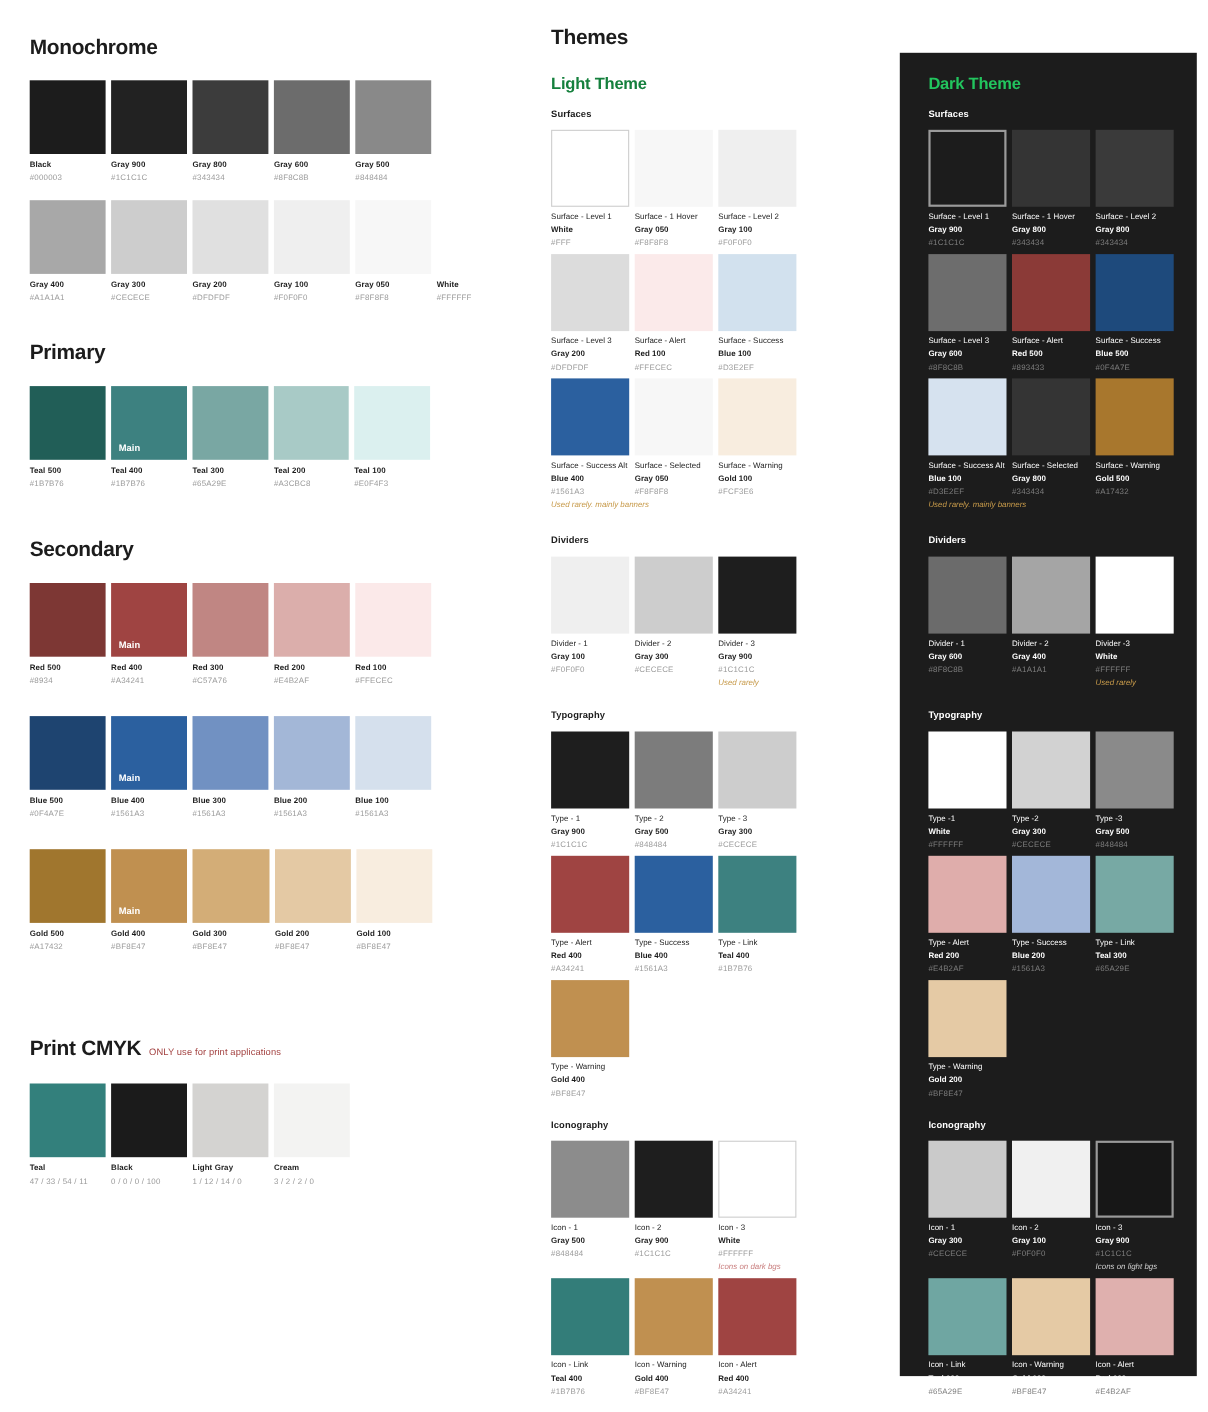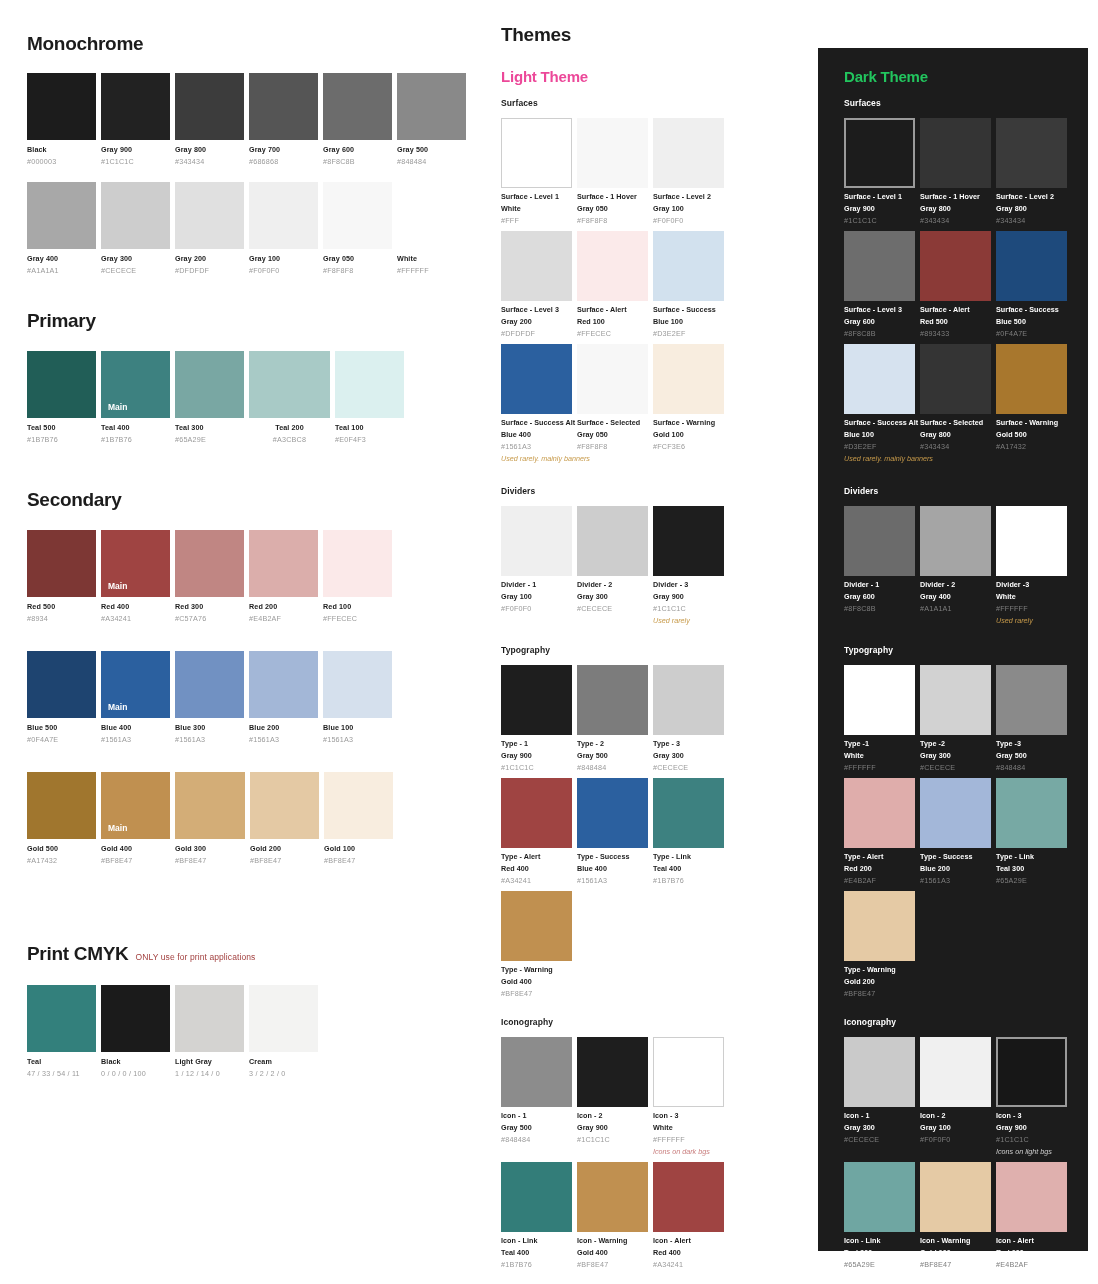--- a/index.html
+++ b/index.html
@@ -20,21 +20,21 @@
   
   h1.sect {
     font-size: 19px; font-weight: bold; color: #1C1C1C;
     letter-spacing: -0.3px; line-height: 1;
   }
   h1.themes {
     font-size: 19px; font-weight: bold; color: #1C1C1C;
     letter-spacing: -0.3px;
   }
   h2.theme-title {
-    font-size: 15px; font-weight: bold; color: #ec4899; letter-spacing: -0.2px;
+    font-size: 15px; font-weight: bold; color: #15803d; letter-spacing: -0.2px;
   }
   h2.theme-title.dark { color: #22c55e; }
   h3.grp {
     font-size: 8.5px; font-weight: bold; color: #1C1C1C; letter-spacing: 0.1px;
   }
   h3.grp.dark { color: #FFFFFF; }
 
   .print-note {
     font-size: 8.5px; font-weight: normal; color: #A34241;
     margin-left: 7px; letter-spacing: 0.1px;
@@ -60,21 +60,21 @@
     margin-top: 3px; letter-spacing: 0.2px; white-space: nowrap;
   }
 
   
   .tgrid { display: flex; gap: 5px; }
   .tgrid .tcell { width: 71px; }
   .tsw { width: 71px; height: 70px; }
   .tsw.bordered { border: 1px solid #CECECE; }
   .tsw.bordered-dark { border: 2px solid #9A9A9A; }
   .tnm {
-    font-size: 7.2px; font-weight: bold; color: #1C1C1C;
+    font-size: 7.2px; font-weight: normal; color: #1C1C1C;
     margin-top: 4px; letter-spacing: 0.05px; white-space: nowrap;
   }
   .ttok {
     font-size: 7.2px; font-weight: bold; color: #1C1C1C;
     margin-top: 3px; letter-spacing: 0.05px; white-space: nowrap;
   }
   .thx {
     font-size: 7.2px; font-weight: normal; color: #9A9A9A;
     margin-top: 3px; letter-spacing: 0.2px; white-space: nowrap;
   }
@@ -107,25 +107,20 @@
             <div class="sw" style="background: rgb(34, 34, 34);"></div>
             <div class="nm">Gray 900</div>
             <div class="hx">#1C1C1C</div>
           </div>
           <div class="cell" style="width: 69px;">
             <div class="sw" style="background: rgb(60, 60, 60);"></div>
             <div class="nm">Gray 800</div>
             <div class="hx">#343434</div>
           </div>
           <div class="cell" style="width: 69px;">
-            <div class="sw" style="background: rgb(85, 85, 85);"></div>
-            <div class="nm">Gray 700</div>
-            <div class="hx">#686868</div>
-          </div>
-          <div class="cell" style="width: 69px;">
             <div class="sw" style="background: rgb(108, 108, 108);"></div>
             <div class="nm">Gray 600</div>
             <div class="hx">#8F8C8B</div>
           </div>
           <div class="cell" style="width: 69px;">
             <div class="sw" style="background: rgb(137, 137, 137);"></div>
             <div class="nm">Gray 500</div>
             <div class="hx">#848484</div>
           </div>
         </div>
@@ -176,21 +171,21 @@
               <span class="mainlbl">Main</span>
             </div>
             <div class="nm">Teal 400</div>
             <div class="hx">#1B7B76</div>
           </div>
           <div class="cell" style="width: 69px;">
             <div class="sw" style="background: rgb(121, 167, 163);"></div>
             <div class="nm">Teal 300</div>
             <div class="hx">#65A29E</div>
           </div>
-          <div class="cell" style="width: 81px; text-align: center;">
+          <div class="cell" style="width: 68px;">
             <div class="sw" style="background: rgb(168, 202, 198);"></div>
             <div class="nm">Teal 200</div>
             <div class="hx">#A3CBC8</div>
           </div>
           <div class="cell" style="width: 69px;">
             <div class="sw" style="background: rgb(219, 240, 239);"></div>
             <div class="nm">Teal 100</div>
             <div class="hx">#E0F4F3</div>
           </div>
         </div>

